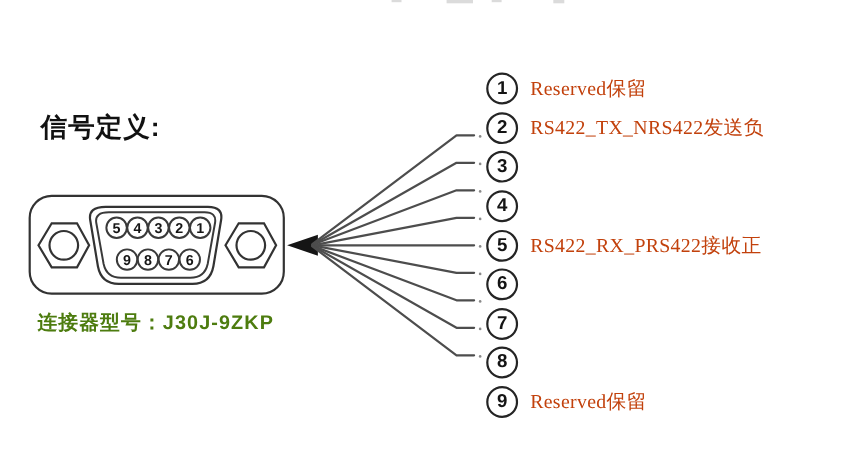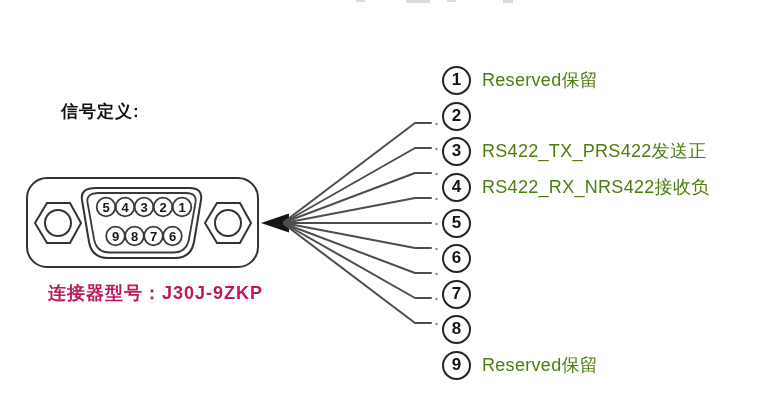--- a/index.html
+++ b/index.html
@@ -5,39 +5,39 @@
   html,body{margin:0;padding:0;}
   body{
     width:769px;height:417px;position:relative;overflow:hidden;
     background:#ffffff;
     font-family:"Liberation Sans","DejaVu Sans",sans-serif;
     color:#1a1a1a;
   }
   .abs{position:absolute;}
   #diagram-title{
     left:37px;top:100px;
-    font-size:17px;font-weight:bold;letter-spacing:1px;color:#111;margin-left:24px;
+    font-size:24px;font-weight:bold;letter-spacing:1px;color:#111;
   }
   #connector-model{
-    left:48px;top:281px;
-    font-size:18px;font-weight:600;letter-spacing:1px;color:#be185d;
+    left:34px;top:281px;
+    font-size:18px;font-weight:600;letter-spacing:1px;color:#4d7c0f;
   }
   #diagram-svg{left:0;top:0;}
   .pin-row{
     position:absolute;left:442px;height:30px;
     display:flex;align-items:center;gap:11px;white-space:nowrap;
   }
   .pin-badge{
     width:25px;height:25px;border:2px solid #242424;border-radius:50%;
     display:flex;align-items:center;justify-content:center;
     font-size:17px;font-weight:bold;color:#141414;flex:0 0 auto;
     box-sizing:content-box;background:#fff;
   }
   .pin-label{
-    font-size:18px;color:#4d7c0f;letter-spacing:0.3px;
+    font-size:18px;color:#c2410c;letter-spacing:0.3px;font-family:Liberation Serif, serif;
   }
   
   .pin-row:nth-of-type(1){top:65px;}
   .pin-row:nth-of-type(2){top:101px;}
   .pin-row:nth-of-type(3){top:136px;}
   .pin-row:nth-of-type(4){top:172px;}
   .pin-row:nth-of-type(5){top:208px;}
   .pin-row:nth-of-type(6){top:243px;}
   .pin-row:nth-of-type(7){top:279px;}
   .pin-row:nth-of-type(8){top:314px;}
@@ -128,31 +128,31 @@
 <div id="diagram-title" class="abs">信号定义:</div>
 <div id="connector-model" class="abs">连接器型号：J30J-9ZKP</div>
 
 <div>
   <div class="pin-row">
     <span class="pin-badge">1</span>
     <span class="pin-label">Reserved保留</span>
   </div>
   <div class="pin-row">
     <span class="pin-badge">2</span>
+    <span class="pin-label">RS422_TX_NRS422发送负</span>
   </div>
   <div class="pin-row">
     <span class="pin-badge">3</span>
-    <span class="pin-label">RS422_TX_PRS422发送正</span>
   </div>
   <div class="pin-row">
     <span class="pin-badge">4</span>
-    <span class="pin-label">RS422_RX_NRS422接收负</span>
   </div>
   <div class="pin-row">
     <span class="pin-badge">5</span>
+    <span class="pin-label">RS422_RX_PRS422接收正</span>
   </div>
   <div class="pin-row">
     <span class="pin-badge">6</span>
   </div>
   <div class="pin-row">
     <span class="pin-badge">7</span>
   </div>
   <div class="pin-row">
     <span class="pin-badge">8</span>
   </div>

